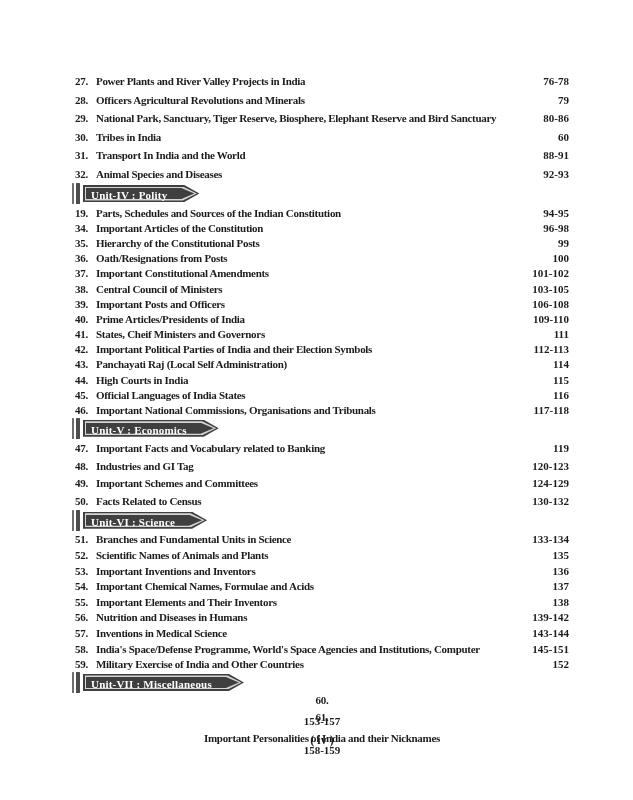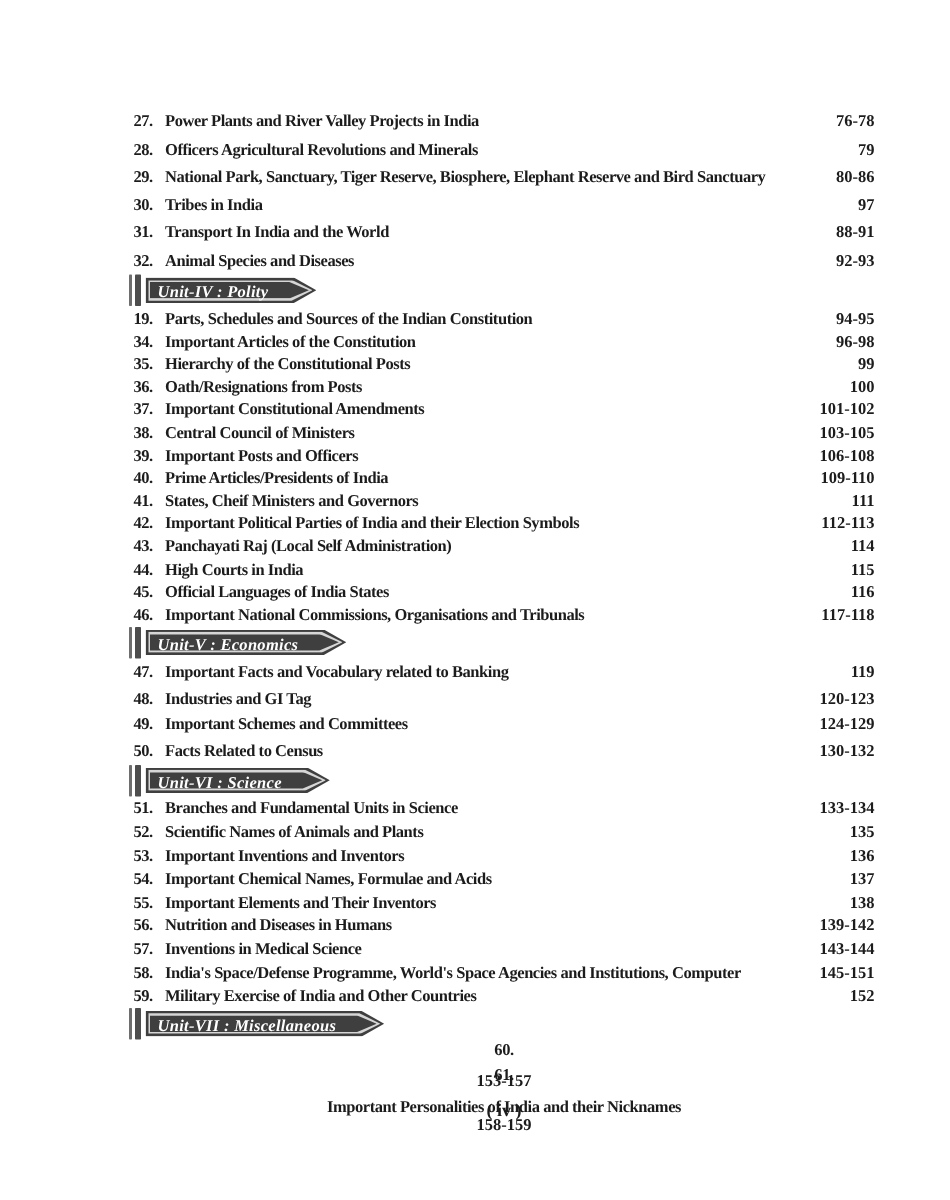--- a/index.html
+++ b/index.html
@@ -1,20 +1,20 @@
 <!DOCTYPE html>
 <html><head>
 <meta charset="utf-8">
 <style>
   html,body { margin:0; padding:0; background:#ffffff; }
   .page {
     position:relative; width:633px; height:800px; background:#ffffff;
     font-family:"Liberation Serif", serif; color:#1c1c1c; overflow:hidden;
   }
-  .toc { position:absolute; left:89px; top:72px; width:494px; }
+  .toc { position:absolute; left:75px; top:72px; width:494px; }
   .toc-row {
     display:flex; align-items:center; font-weight:bold; font-size:11px;
     letter-spacing:-0.3px; white-space:nowrap;
   }
   .sec-0 .toc-row { height:18.5px; }
   .sec-1 .toc-row { height:15.2px; }
   .sec-2 .toc-row { height:17.5px; }
   .sec-3 .toc-row { height:15.6px; }
   .sec-4 .toc-row { height:17px;flex-direction:column; }
   .num   { flex:0 0 21px; text-align:left; }
@@ -31,21 +31,20 @@
   .banner .bg  { inset:0; background:#3f3f3f;
     clip-path:polygon(0 0, calc(100% - 15px) 0, 100% 50%, calc(100% - 15px) 100%, 0 100%); }
   .banner .bg2 { inset:1.5px 2.5px 1.5px 1.5px; background:#d6d6d6;
     clip-path:polygon(0 0, calc(100% - 14px) 0, 100% 50%, calc(100% - 14px) 100%, 0 100%); }
   .banner .bg3 { inset:3px 5px 3px 3px; background:#3f3f3f;
     clip-path:polygon(0 0, calc(100% - 13px) 0, 100% 50%, calc(100% - 13px) 100%, 0 100%); }
   .banner .label {
     position:relative; z-index:1; display:inline-block; line-height:17px;
     padding:0 32px 0 8px; color:#ffffff; font-weight:bold; font-size:11px;
     letter-spacing:0.2px;
-    font-style:italic;
   }
   .footer {
     margin-top:5px; text-align:center; font-weight:bold; font-size:12px;
   }
 </style>
 </head>
 <body>
 
 <div class="page">
   <div class="toc">
@@ -61,21 +60,21 @@
           <span class="pages">79</span>
         </div>
         <div class="toc-row">
           <span class="num">29.</span>
           <span class="title">National Park, Sanctuary, Tiger Reserve, Biosphere, Elephant Reserve and Bird Sanctuary</span>
           <span class="pages">80-86</span>
         </div>
         <div class="toc-row">
           <span class="num">30.</span>
           <span class="title">Tribes in India</span>
-          <span class="pages">97</span>
+          <span class="pages">60</span>
         </div>
         <div class="toc-row">
           <span class="num">31.</span>
           <span class="title">Transport In India and the World</span>
           <span class="pages">88-91</span>
         </div>
         <div class="toc-row">
           <span class="num">32.</span>
           <span class="title">Animal Species and Diseases</span>
           <span class="pages">92-93</span>

